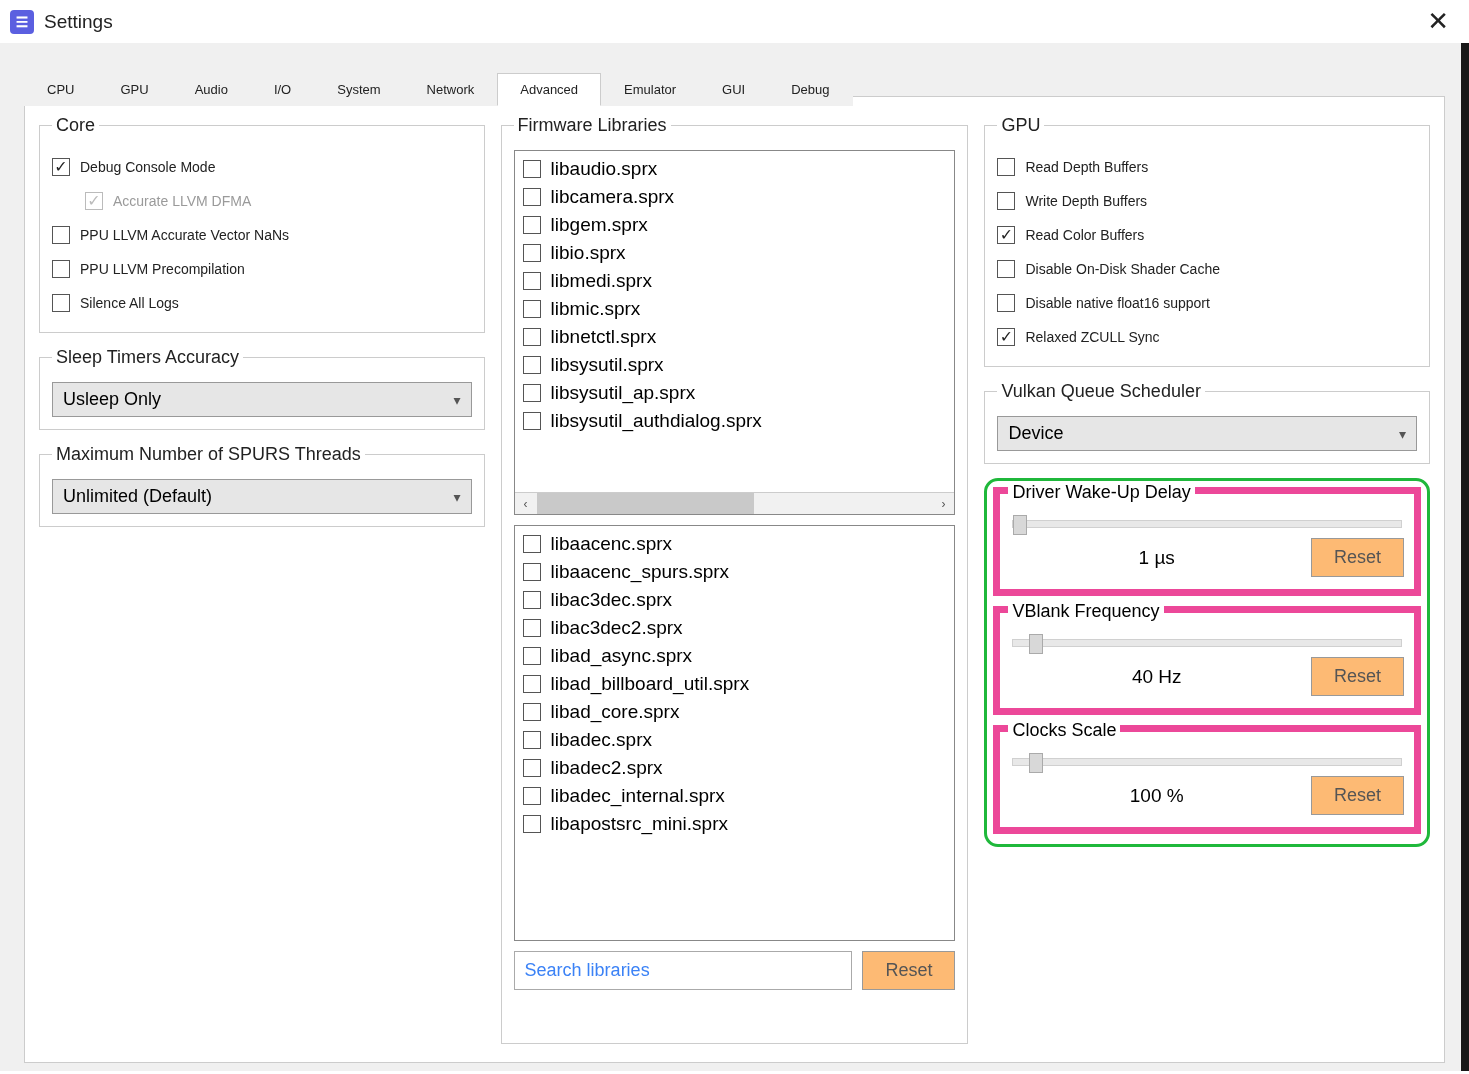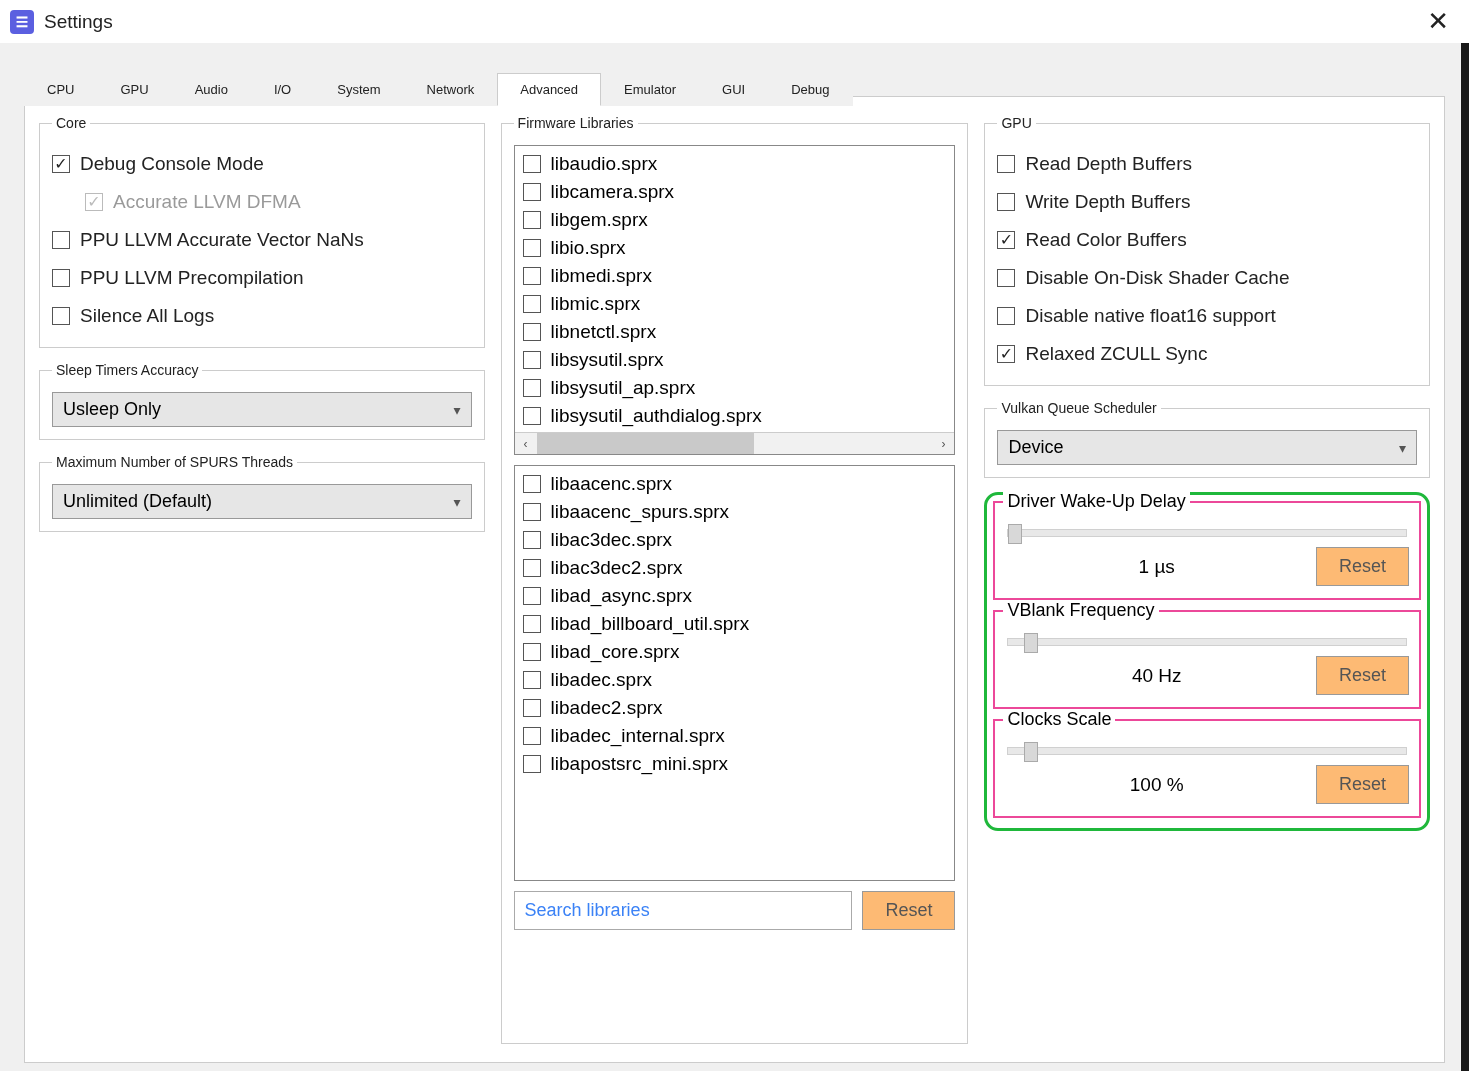--- a/index.html
+++ b/index.html
@@ -8,41 +8,41 @@
 .titlebar .app-icon { width: 24px; height: 24px; background: #5b5fe0; border-radius: 4px; margin-right: 10px; display:flex; align-items:center; justify-content:center; color:#fff; font-weight:bold; font-size:14px;}
 .titlebar .close { margin-left: auto; font-size: 26px; cursor: pointer; padding: 0 10px; }
 .content-outer { background: #f0f0f0; padding: 20px 24px 0 24px; height: calc(100% - 46px); position:relative;}
 .tabbar { display: flex; border-bottom: 1px solid #ccc; }
 .tab { padding: 8px 22px; font-size: 13px; color: #222; border: 1px solid transparent; border-bottom: none; cursor: pointer; position: relative; top: 10px; background: #f0f0f0;}
 .tab.active { background: #fff; border-color: #ccc; border-bottom: 1px solid #fff;}
 .panel { background: #fff; border: 1px solid #ccc; border-top: none; padding: 18px 14px; display: flex; gap: 16px; height: calc(100% - 42px); overflow:hidden;}
 .col { flex: 1; display:flex; flex-direction:column; gap:14px; min-width:0;}
 .col.mid { flex: 1.05; }
 fieldset { border: 1px solid #ccc; padding: 14px 12px 12px 12px; position: relative; }
-legend { font-size: 14px; padding: 0 4px; color: #222; }
-.checkrow { display:flex; align-items:center; gap:10px; padding: 8px 0; font-size: 19px; color:#222;}
+legend { font-size: 18px; padding: 0 4px; color: #222; }
+.checkrow { display:flex; align-items:center; gap:10px; padding: 8px 0; font-size: 14px; color:#222;}
 .checkrow.disabled { color: #9a9a9a; margin-left: 33px; }
 .checkbox { width:18px; height:18px; border:1.5px solid #555; display:inline-flex; align-items:center; justify-content:center; background:#fff; flex-shrink:0;}
 .checkbox.checked::after { content:"✓"; font-size:16px; line-height:1; color:#222; }
 .checkrow.disabled .checkbox { border-color:#bbb; }
 .checkrow.disabled .checkbox.checked::after { color:#bbb; }
 .select { display:flex; align-items:center; justify-content:space-between; border:1px solid #999; background:#e6e6e6; padding:6px 10px; font-size:18px; cursor:pointer;}
 .select .chev { font-size:14px; color:#555; }
-.listbox { border:1px solid #888; height: 310px; display:flex; flex-direction:column; min-height:0;}
+.listbox { border:1px solid #888; height: 365px; display:flex; flex-direction:column; min-height:0;}
 .listbox.tall { height: 416px; }
 .list-scroll { flex:1; overflow-y:scroll; overflow-x:hidden; padding:4px 2px;}
 .librow { display:flex; align-items:center; gap:10px; padding:3px 6px; font-size:19px; white-space:nowrap;}
 .hscrollbar { height:22px; border-top:1px solid #ccc; background:#f1f1f1; display:flex; align-items:center;}
 .hscrollbar .arrow { width:22px; height:100%; display:flex; align-items:center; justify-content:center; font-size:12px; color:#555; cursor:pointer;}
 .hscrollbar .track { flex:1; height:100%; position:relative;}
 .hscrollbar .thumb { position:absolute; left:0; top:0; height:100%; width:55%; background:#c9c9c9;}
 .search-row { display:flex; gap:10px; margin-top:10px;}
 .search-input { flex:1; border:1px solid #aaa; padding:8px 10px; font-size:18px; color:#3b82f6; background:#fff;}
 .btn { border:1px solid #999; background:#fdba74; padding:8px 22px; font-size:18px; color:#555; cursor:pointer; text-align:center;}
-.slider-group { border:2px solid #ec4899; padding:12px 10px; position:relative; margin-bottom:10px;}
+.slider-group { border:7px solid #ec4899; padding:12px 10px; position:relative; margin-bottom:10px;}
 .slider-title { font-size:18px; position:absolute; top:-12px; left:8px; background:#fff; padding:0 4px;}
 .slider-track { height:8px; background:#e8e8e8; border:1px solid #d0d0d0; position:relative; margin:14px 2px 10px 2px;}
 .slider-thumb { position:absolute; top:-6px; width:14px; height:20px; background:#d8d8d8; border:1px solid #aaa;}
 .slider-bottom { display:flex; align-items:center; gap:8px;}
 .slider-val { flex:1; text-align:center; font-size:19px;}
 .highlight-box { border:3px solid #1fb83b; border-radius:14px; padding:6px 6px 0 6px; }
 .right-scroll-hint { position:absolute; right:0; top:0; width:8px; height:100%; background:#000; opacity:0.9;}
 ::-webkit-scrollbar { width:18px; height:18px; }
 ::-webkit-scrollbar-track { background:#f1f1f1; }
 ::-webkit-scrollbar-thumb { background:#c9c9c9; }

